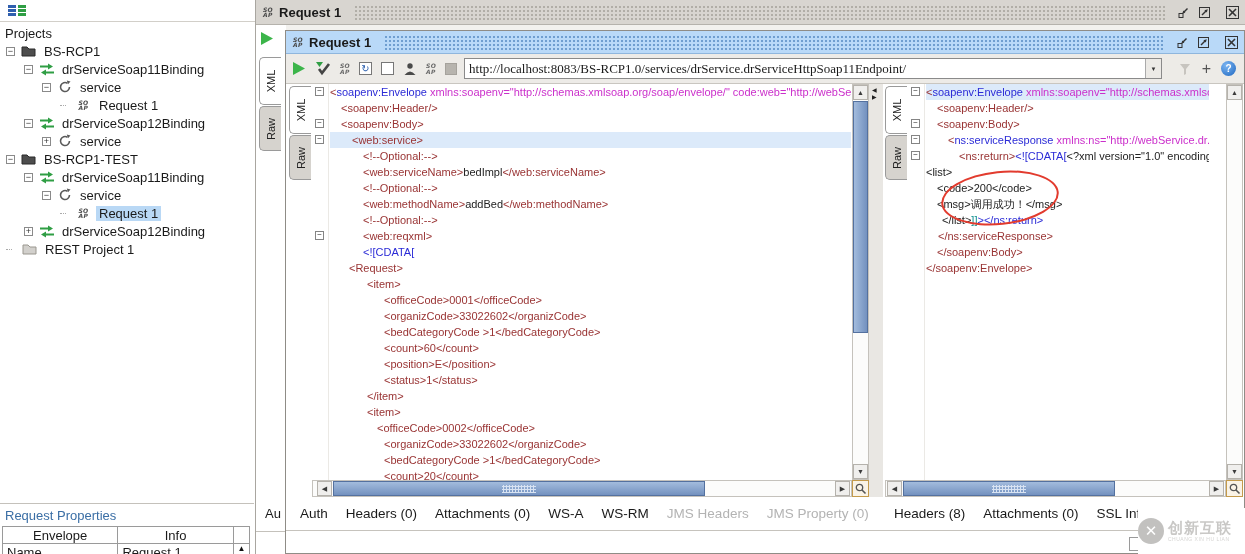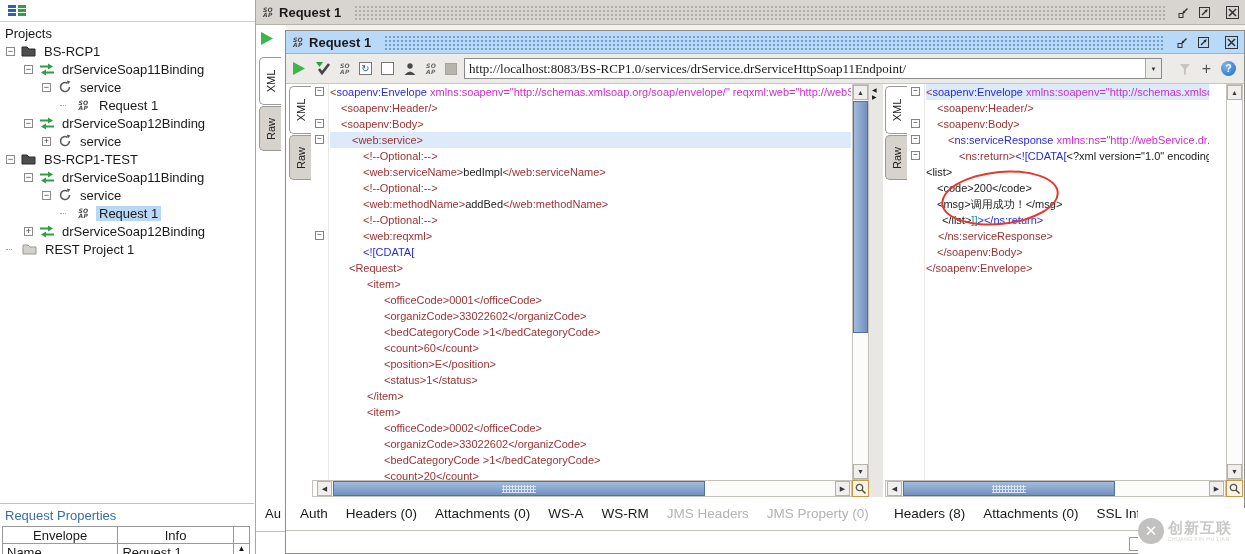--- a/index.html
+++ b/index.html
@@ -439,42 +439,42 @@
             <span>Raw</span>
           </div>
         </div>
       <div class="gutter" id="req-gutter">
           <span class="fold" style="top: 3px;">−</span>
           <span class="fold" style="top: 35px;">−</span>
           <span class="fold" style="top: 51px;">−</span>
           <span class="fold" style="top: 147px;">−</span>
         </div>
       <div class="code" id="req-code">
-          <div class="code-line" style="padding-left: 0px;"><span class="tok-tag">&lt;</span><span class="tok-btag">soapenv:Envelope</span><span class="tok-text"> </span><span class="tok-attr">xmlns:soapenv=</span><span class="tok-attr">"http://schemas.xmlsoap.org/soap/envelope/"</span><span class="tok-attr"> reqxml:web=</span><span class="tok-attr">"http://webSe</span></div>
+          <div class="code-line" style="padding-left: 0px;"><span class="tok-tag">&lt;</span><span class="tok-btag">soapenv:Envelope</span><span class="tok-text"> </span><span class="tok-attr">xmlns:soapenv=</span><span class="tok-attr">"http://schemas.xmlsoap.org/soap/envelope/"</span><span class="tok-attr"> code:web=</span><span class="tok-attr">"http://webSe</span></div>
           <div class="code-line" style="padding-left: 11px;"><span class="tok-tag">&lt;soapenv:Header/&gt;</span></div>
           <div class="code-line" style="padding-left: 11px;"><span class="tok-tag">&lt;soapenv:Body&gt;</span></div>
           <div class="code-line hl" style="padding-left: 22px;"><span class="tok-tag">&lt;web:service&gt;</span></div>
           <div class="code-line" style="padding-left: 33px;"><span class="tok-tag">&lt;!--Optional:--&gt;</span></div>
           <div class="code-line" style="padding-left: 33px;"><span class="tok-tag">&lt;web:serviceName&gt;</span><span class="tok-text">bedImpl</span><span class="tok-tag">&lt;/web:serviceName&gt;</span></div>
           <div class="code-line" style="padding-left: 33px;"><span class="tok-tag">&lt;!--Optional:--&gt;</span></div>
           <div class="code-line" style="padding-left: 33px;"><span class="tok-tag">&lt;web:methodName&gt;</span><span class="tok-text">addBed</span><span class="tok-tag">&lt;/web:methodName&gt;</span></div>
           <div class="code-line" style="padding-left: 33px;"><span class="tok-tag">&lt;!--Optional:--&gt;</span></div>
           <div class="code-line" style="padding-left: 33px;"><span class="tok-tag">&lt;web:reqxml&gt;</span></div>
           <div class="code-line" style="padding-left: 33px;"><span class="tok-btag">&lt;![CDATA[</span></div>
           <div class="code-line" style="padding-left: 19px;"><span class="tok-tag">&lt;Request&gt;</span></div>
           <div class="code-line" style="padding-left: 37px;"><span class="tok-tag">&lt;item&gt;</span></div>
           <div class="code-line" style="padding-left: 54px;"><span class="tok-tag">&lt;officeCode&gt;0001&lt;/officeCode&gt;</span></div>
           <div class="code-line" style="padding-left: 54px;"><span class="tok-tag">&lt;organizCode&gt;33022602&lt;/organizCode&gt;</span></div>
           <div class="code-line" style="padding-left: 54px;"><span class="tok-tag">&lt;bedCategoryCode &gt;1&lt;/bedCategoryCode&gt;</span></div>
           <div class="code-line" style="padding-left: 54px;"><span class="tok-tag">&lt;count&gt;60&lt;/count&gt;</span></div>
           <div class="code-line" style="padding-left: 54px;"><span class="tok-tag">&lt;position&gt;E&lt;/position&gt;</span></div>
           <div class="code-line" style="padding-left: 54px;"><span class="tok-tag">&lt;status&gt;1&lt;/status&gt;</span></div>
           <div class="code-line" style="padding-left: 37px;"><span class="tok-tag">&lt;/item&gt;</span></div>
           <div class="code-line" style="padding-left: 37px;"><span class="tok-tag">&lt;item&gt;</span></div>
-          <div class="code-line" style="padding-left: 54px;"><span class="tok-tag">&lt;officeCode&gt;0002&lt;/officeCode&gt;</span></div>
+          <div class="code-line" style="padding-left: 22px; margin-left: 25px;"><span class="tok-tag">&lt;officeCode&gt;0002&lt;/officeCode&gt;</span></div>
           <div class="code-line" style="padding-left: 54px;"><span class="tok-tag">&lt;organizCode&gt;33022602&lt;/organizCode&gt;</span></div>
           <div class="code-line" style="padding-left: 54px;"><span class="tok-tag">&lt;bedCategoryCode &gt;1&lt;/bedCategoryCode&gt;</span></div>
           <div class="code-line" style="padding-left: 54px;"><span class="tok-tag">&lt;count&gt;20&lt;/count&gt;</span></div>
         </div>
       <div class="vscroll">
         <span class="sbtn" style="left:0;top:0">▲</span>
         <span class="vthumb" style="top:16px;height:232px"></span>
         <span class="sbtn" style="left:0;top:379px">▼</span>
       </div>
       <div class="hscroll">

